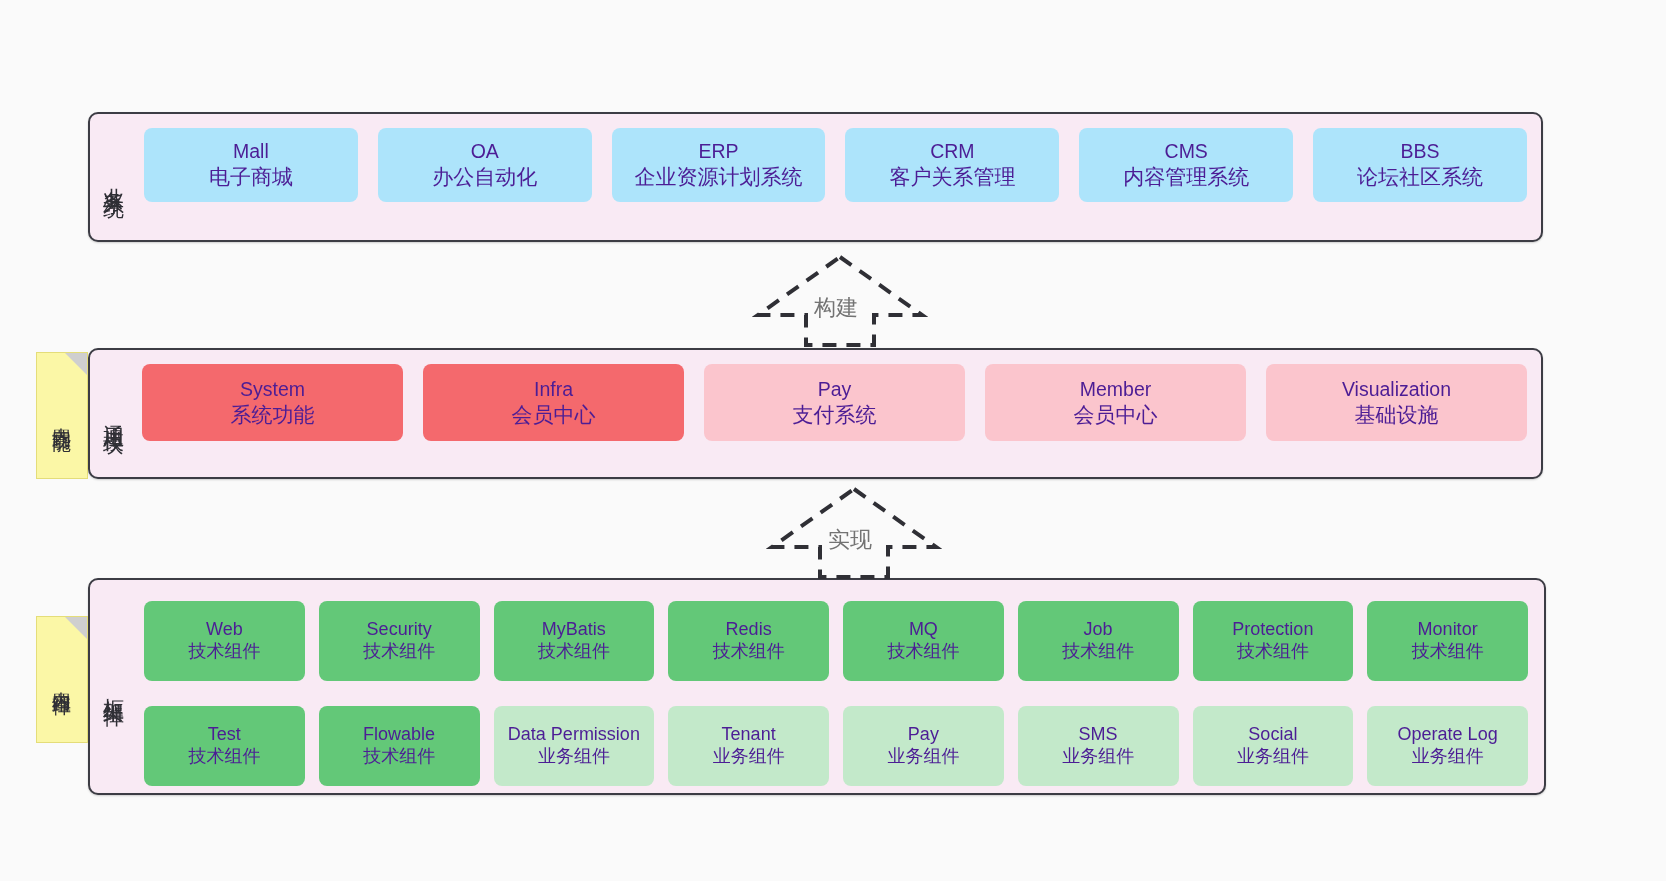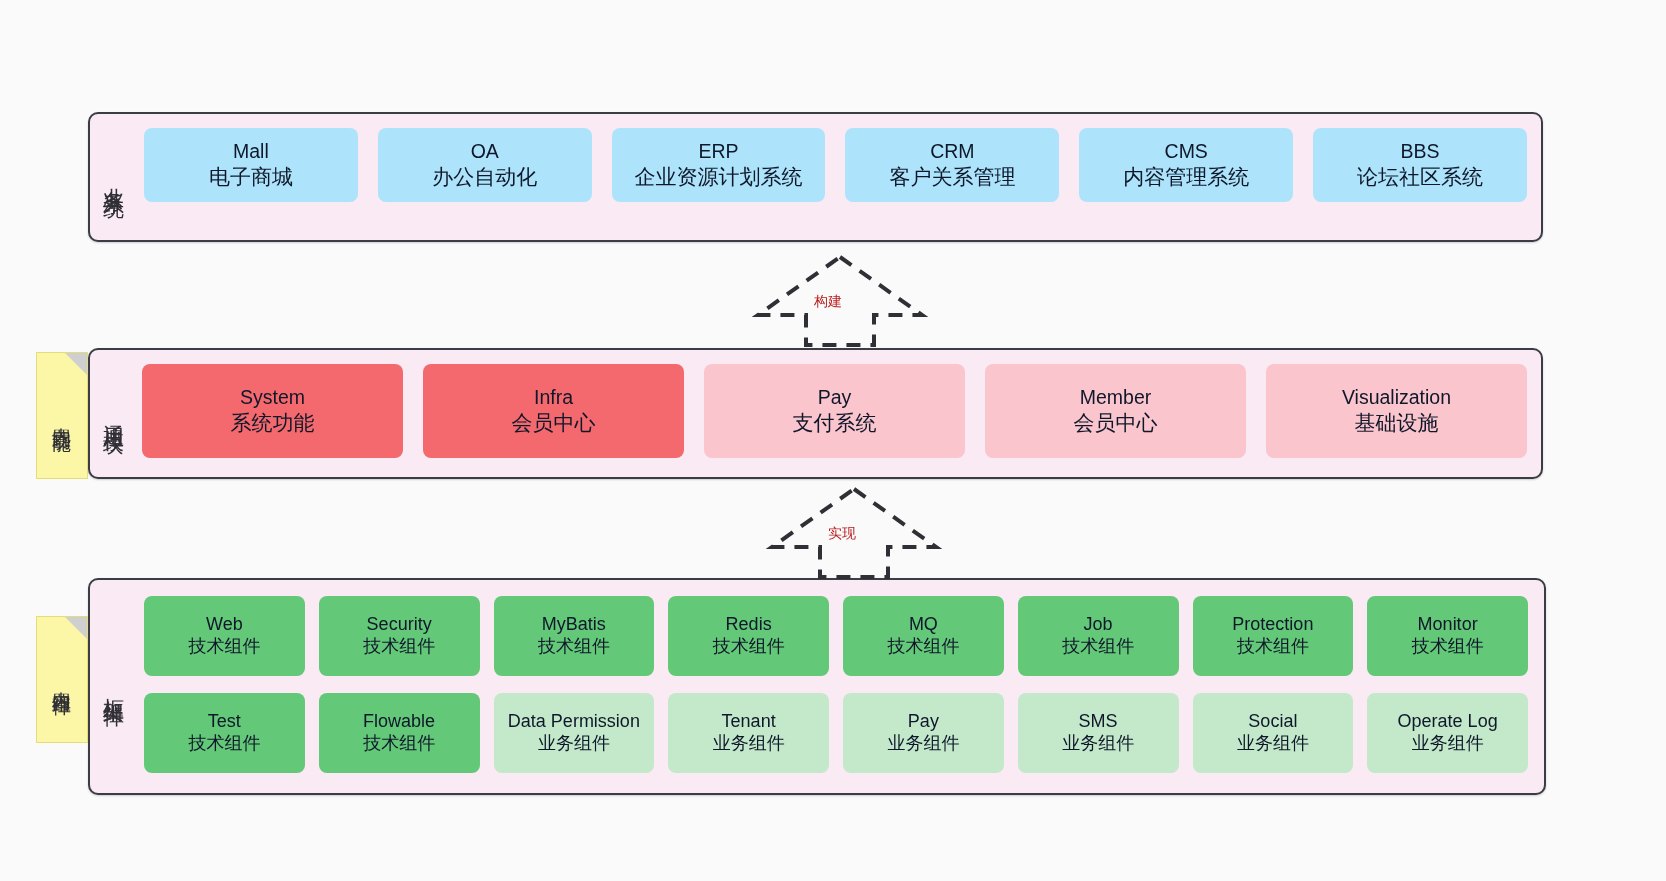--- a/index.html
+++ b/index.html
@@ -43,44 +43,44 @@
     padding: 14px 14px 14px 4px;
   }
   .tile-row { display: flex; gap: 20px; flex: 1 1 auto; }
   .tile {
     flex: 1 1 0;
     border-radius: 8px;
     display: flex;
     flex-direction: column;
     align-items: center;
     justify-content: center;
-    color: #0f172a;
+    color: #4c1d95;
     line-height: 1.22;
     padding: 6px 6px;
   }
   .tile .t-en { font-size: 19.5px; }
   .tile .t-cn { font-size: 21px; }
 
   
   .c-blue        { background: #ade4fb; }
   .c-red-strong  { background: #f4696d; }
   .c-red-soft    { background: #fbc5cd; }
   .c-green-strong{ background: #63c878; }
   .c-green-soft  { background: #c3e9ca; }
 
   
   #layer-business  { left: 88px;  top: 112px; width: 1455px; height: 130px; }
   #layer-common    { left: 88px;  top: 348px; width: 1455px; height: 131px; }
   #layer-framework { left: 88px;  top: 578px; width: 1458px; height: 217px; }
 
   #layer-business .tiles  { padding: 14px 14px 14px 6px; }
   #layer-business .tile   { height: 74px; }
-  #layer-common .tile     { height: 94px; }
+  #layer-common .tile     { height: 77px; }
   #layer-framework .tiles { gap: 12px; padding: 16px 16px 16px 6px; }
-  #layer-framework .tile-row { gap: 14px; }
+  #layer-framework .tile-row { gap: 14px; margin-top: 13px; }
   #layer-framework .tile  { height: 80px; }
   #layer-framework .tile .t-en,
   #layer-framework .tile .t-cn { font-size: 18px; }
 
   
   .note {
     position: absolute;
     background: #fbf7a6;
     border: 1px solid #e4dd79;
     display: flex;
@@ -104,22 +104,22 @@
   }
   #note-functions  { left: 36px; top: 352px; width: 52px; height: 127px; }
   #note-components { left: 36px; top: 616px; width: 52px; height: 127px; }
 
   
   .arrow { position: absolute; z-index: 2; }
   #arrow-build  { left: 752px; top: 253px; width: 176px; height: 95px; }
   #arrow-impl   { left: 766px; top: 485px; width: 176px; height: 95px; }
   .arrow-label {
     position: absolute;
-    font-size: 14px;
-    color: #b91c1c;
+    font-size: 22px;
+    color: #737373;
     white-space: nowrap;
     pointer-events: none;
   }
   #arrow-build .arrow-label { left: 62px; top: 40px; }
   #arrow-impl  .arrow-label { left: 62px; top: 40px; }
 </style>
 </head>
 <body>
 
 <div id="stage">

